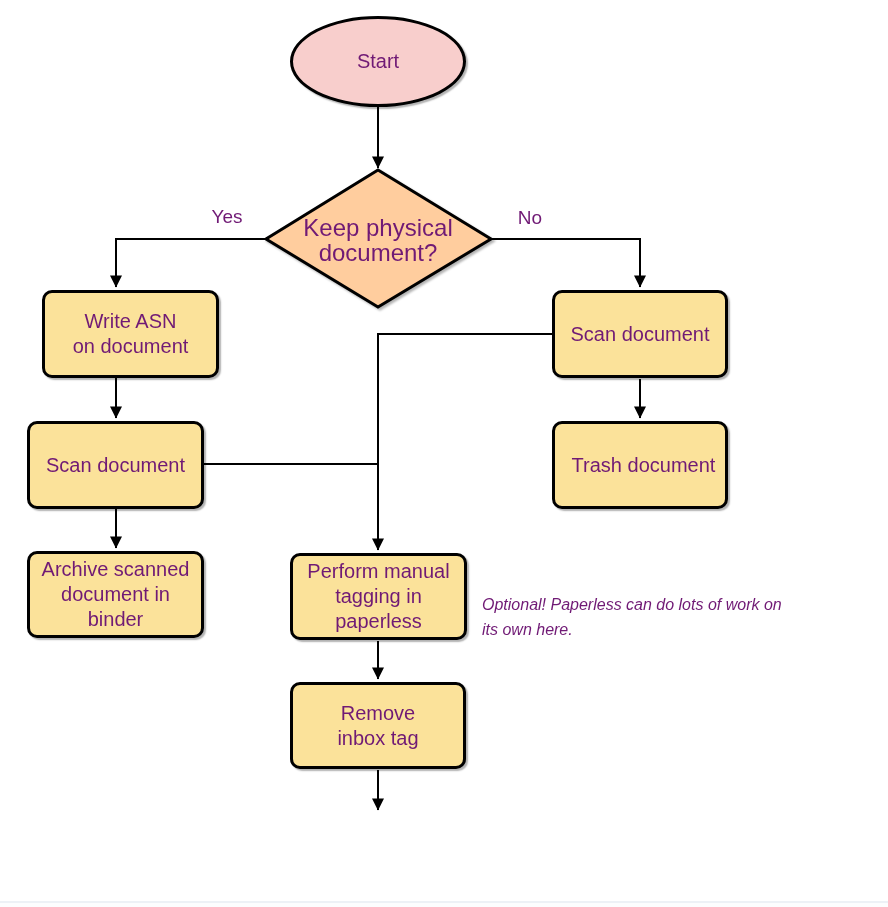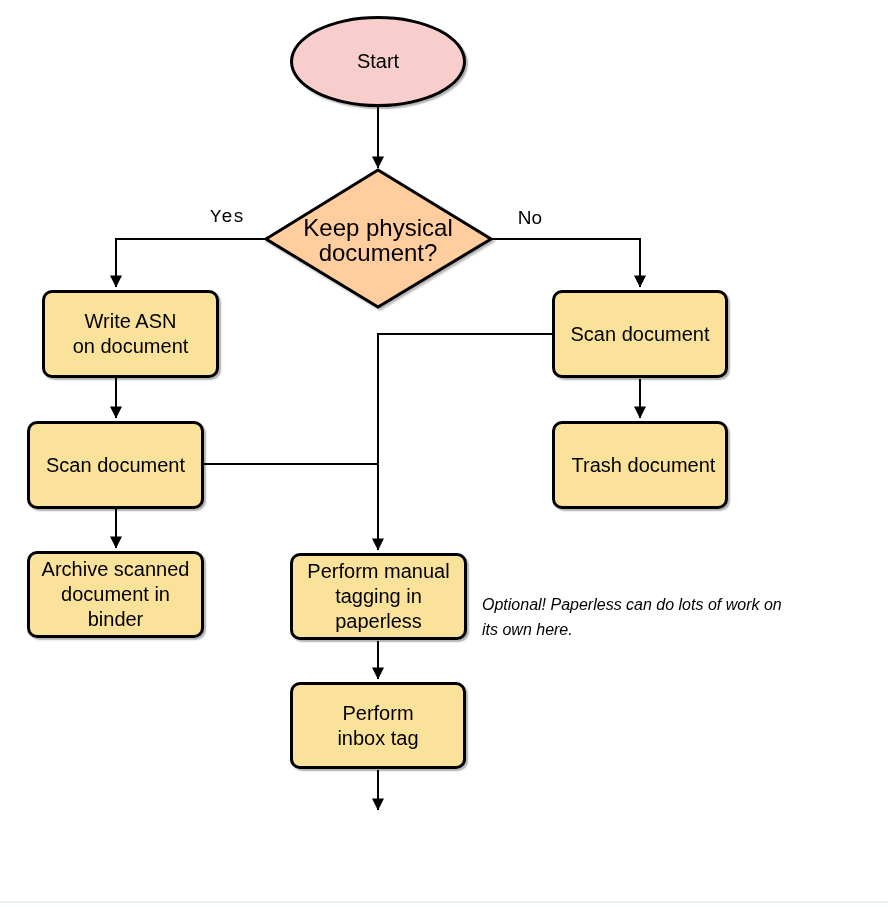--- a/index.html
+++ b/index.html
@@ -1,18 +1,18 @@
 <!DOCTYPE html>
 <html style="--terminator-fill: #F8CECC; --process-fill: #FBE29A;"><head>
 <meta charset="utf-8">
 <style>
   html,body{margin:0;padding:0;background:#ffffff;}
   .canvas{
     position:relative;width:888px;height:907px;background:#ffffff;
-    font-family:"Liberation Sans",sans-serif;color:#000000;overflow:hidden;
+    font-family:"Liberation Sans",sans-serif;color:#701a75;overflow:hidden;
   }
   .edge-layer{position:absolute;left:0;top:0;width:888px;height:907px;}
   .edge{stroke:#000;stroke-width:2;fill:none;}
   .shape-shadow{filter:drop-shadow(2px 2px 1px rgba(0,0,0,0.30));}
   .node{
     position:absolute;box-sizing:border-box;border:3px solid #000;
     display:flex;align-items:center;justify-content:center;text-align:center;
     font-size:20px;line-height:25px;white-space:pre-line;
     box-shadow:2px 2px 1.5px rgba(0,0,0,0.30);
   }
@@ -37,21 +37,21 @@
   #node-start        {left:290px;top:16px;width:176px;height:91px;}
   #node-write-asn    {left:27px; top:290px;width:177px;height:88px;margin-left:15px;}
   #node-scan-left    {left:27px; top:421px;width:177px;height:88px;}
   #node-archive      {left:27px; top:551px;width:177px;height:87px;text-align:center;}
   #node-scan-right   {left:552px;top:290px;width:176px;height:88px;}
   #node-trash        {left:552px;top:421px;width:176px;height:88px;padding-left:7px;}
   #node-perform      {left:290px;top:553px;width:177px;height:87px;}
   #node-remove       {left:290px;top:682px;width:176px;height:87px;}
   #node-end          {left:289px;top:813px;width:178px;height:88px;}
   #decision-label    {left:268px;top:212px;width:220px;height:55px;}
-  #label-yes         {left:199px;top:206px;width:52px;font-family:Liberation Mono, monospace;}
+  #label-yes         {left:199px;top:206px;width:52px;}
   #label-no          {left:502px;top:207px;width:52px;}
   #annotation        {left:482px;top:592px;width:404px;}
 </style>
 </head>
 <body>
 
 <div class="canvas">
 
   <svg class="edge-layer" width="888" height="907" viewBox="0 0 888 907" xmlns="http://www.w3.org/2000/svg">
     <defs>
@@ -89,21 +89,21 @@
 binder</div>
 
   <div id="node-scan-right" class="node process">Scan document</div>
 
   <div id="node-trash" class="node process">Trash document</div>
 
   <div id="node-perform" class="node process">Perform manual
 tagging in
 paperless</div>
 
-  <div id="node-remove" class="node process">Perform
+  <div id="node-remove" class="node process">Remove
 inbox tag</div>
 
 
   <div id="label-yes" class="edge-label">Yes</div>
   <div id="label-no" class="edge-label">No</div>
 
   <div id="annotation" class="annotation">Optional! Paperless can do lots of work on
 its own here.</div>
 
   <div class="bottom-divider"></div>

